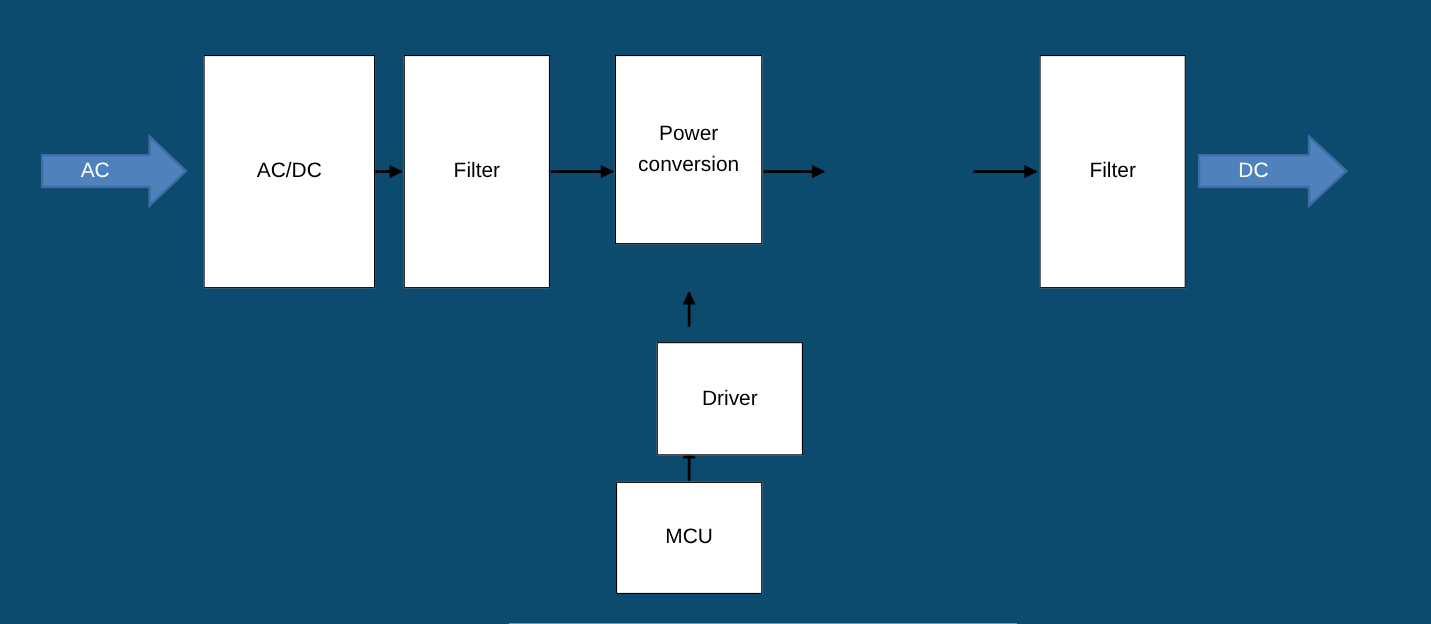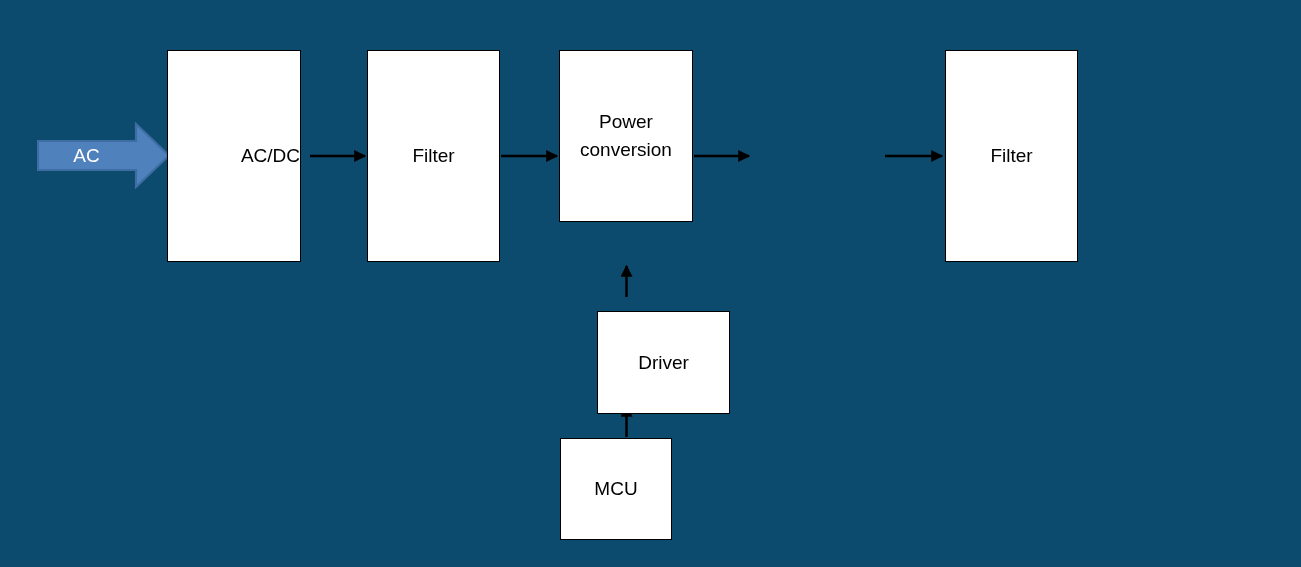--- a/index.html
+++ b/index.html
@@ -71,22 +71,28 @@
     <line x1="626.5" y1="437" x2="626.5" y2="406" marker-end="url(#ah)"></line>
   </svg>
 
   <div class="block-arrow" style="left:37px; top:122px;">
     <svg width="134" height="67" viewBox="0 0 134 67" xmlns="http://www.w3.org/2000/svg">
       <polygon stroke-width="2.2" points="1,19 99,19 99,2 132,33.5 99,65 99,48 1,48" fill="#4f81bd" stroke="#3d6da3"></polygon>
     </svg>
     <span class="arrow-label ac">AC</span>
   </div>
 
+  <div class="block-arrow" style="left:1089px; top:122px;">
+    <svg width="137" height="67" viewBox="0 0 137 67" xmlns="http://www.w3.org/2000/svg">
+      <polygon stroke-width="2.2" points="1,19 101,19 101,2 135,33.5 101,65 101,48 1,48" fill="#4f81bd" stroke="#3d6da3"></polygon>
+    </svg>
+    <span class="arrow-label dc">DC</span>
+  </div>
 
-  <div class="box" style="left:167px; top:50px; width:134px; height:212px;justify-content:flex-end;">
+  <div class="box" style="left:185px; top:50px; width:156px; height:212px;">
     <span class="box-label">AC/DC</span>
   </div>
 
   <div class="box" style="left:367px; top:50px; width:133px; height:212px;">
     <span class="box-label">Filter</span>
   </div>
 
   <div class="box" style="left:559px; top:50px; width:134px; height:172px;">
     <span class="box-label">Power
 conversion</span>
@@ -94,17 +100,17 @@
 
 
   <div class="box" style="left:945px; top:50px; width:133px; height:212px;">
     <span class="box-label">Filter</span>
   </div>
 
   <div class="box" style="left:560px; top:311px; width:133px; height:103px;margin-left:37px;">
     <span class="box-label">Driver</span>
   </div>
 
-  <div class="box" style="left:560px; top:438px; width:112px; height:102px;">
+  <div class="box" style="left:560px; top:438px; width:133px; height:102px;">
     <span class="box-label">MCU</span>
   </div>
 
 </div>
 
 </body></html>

